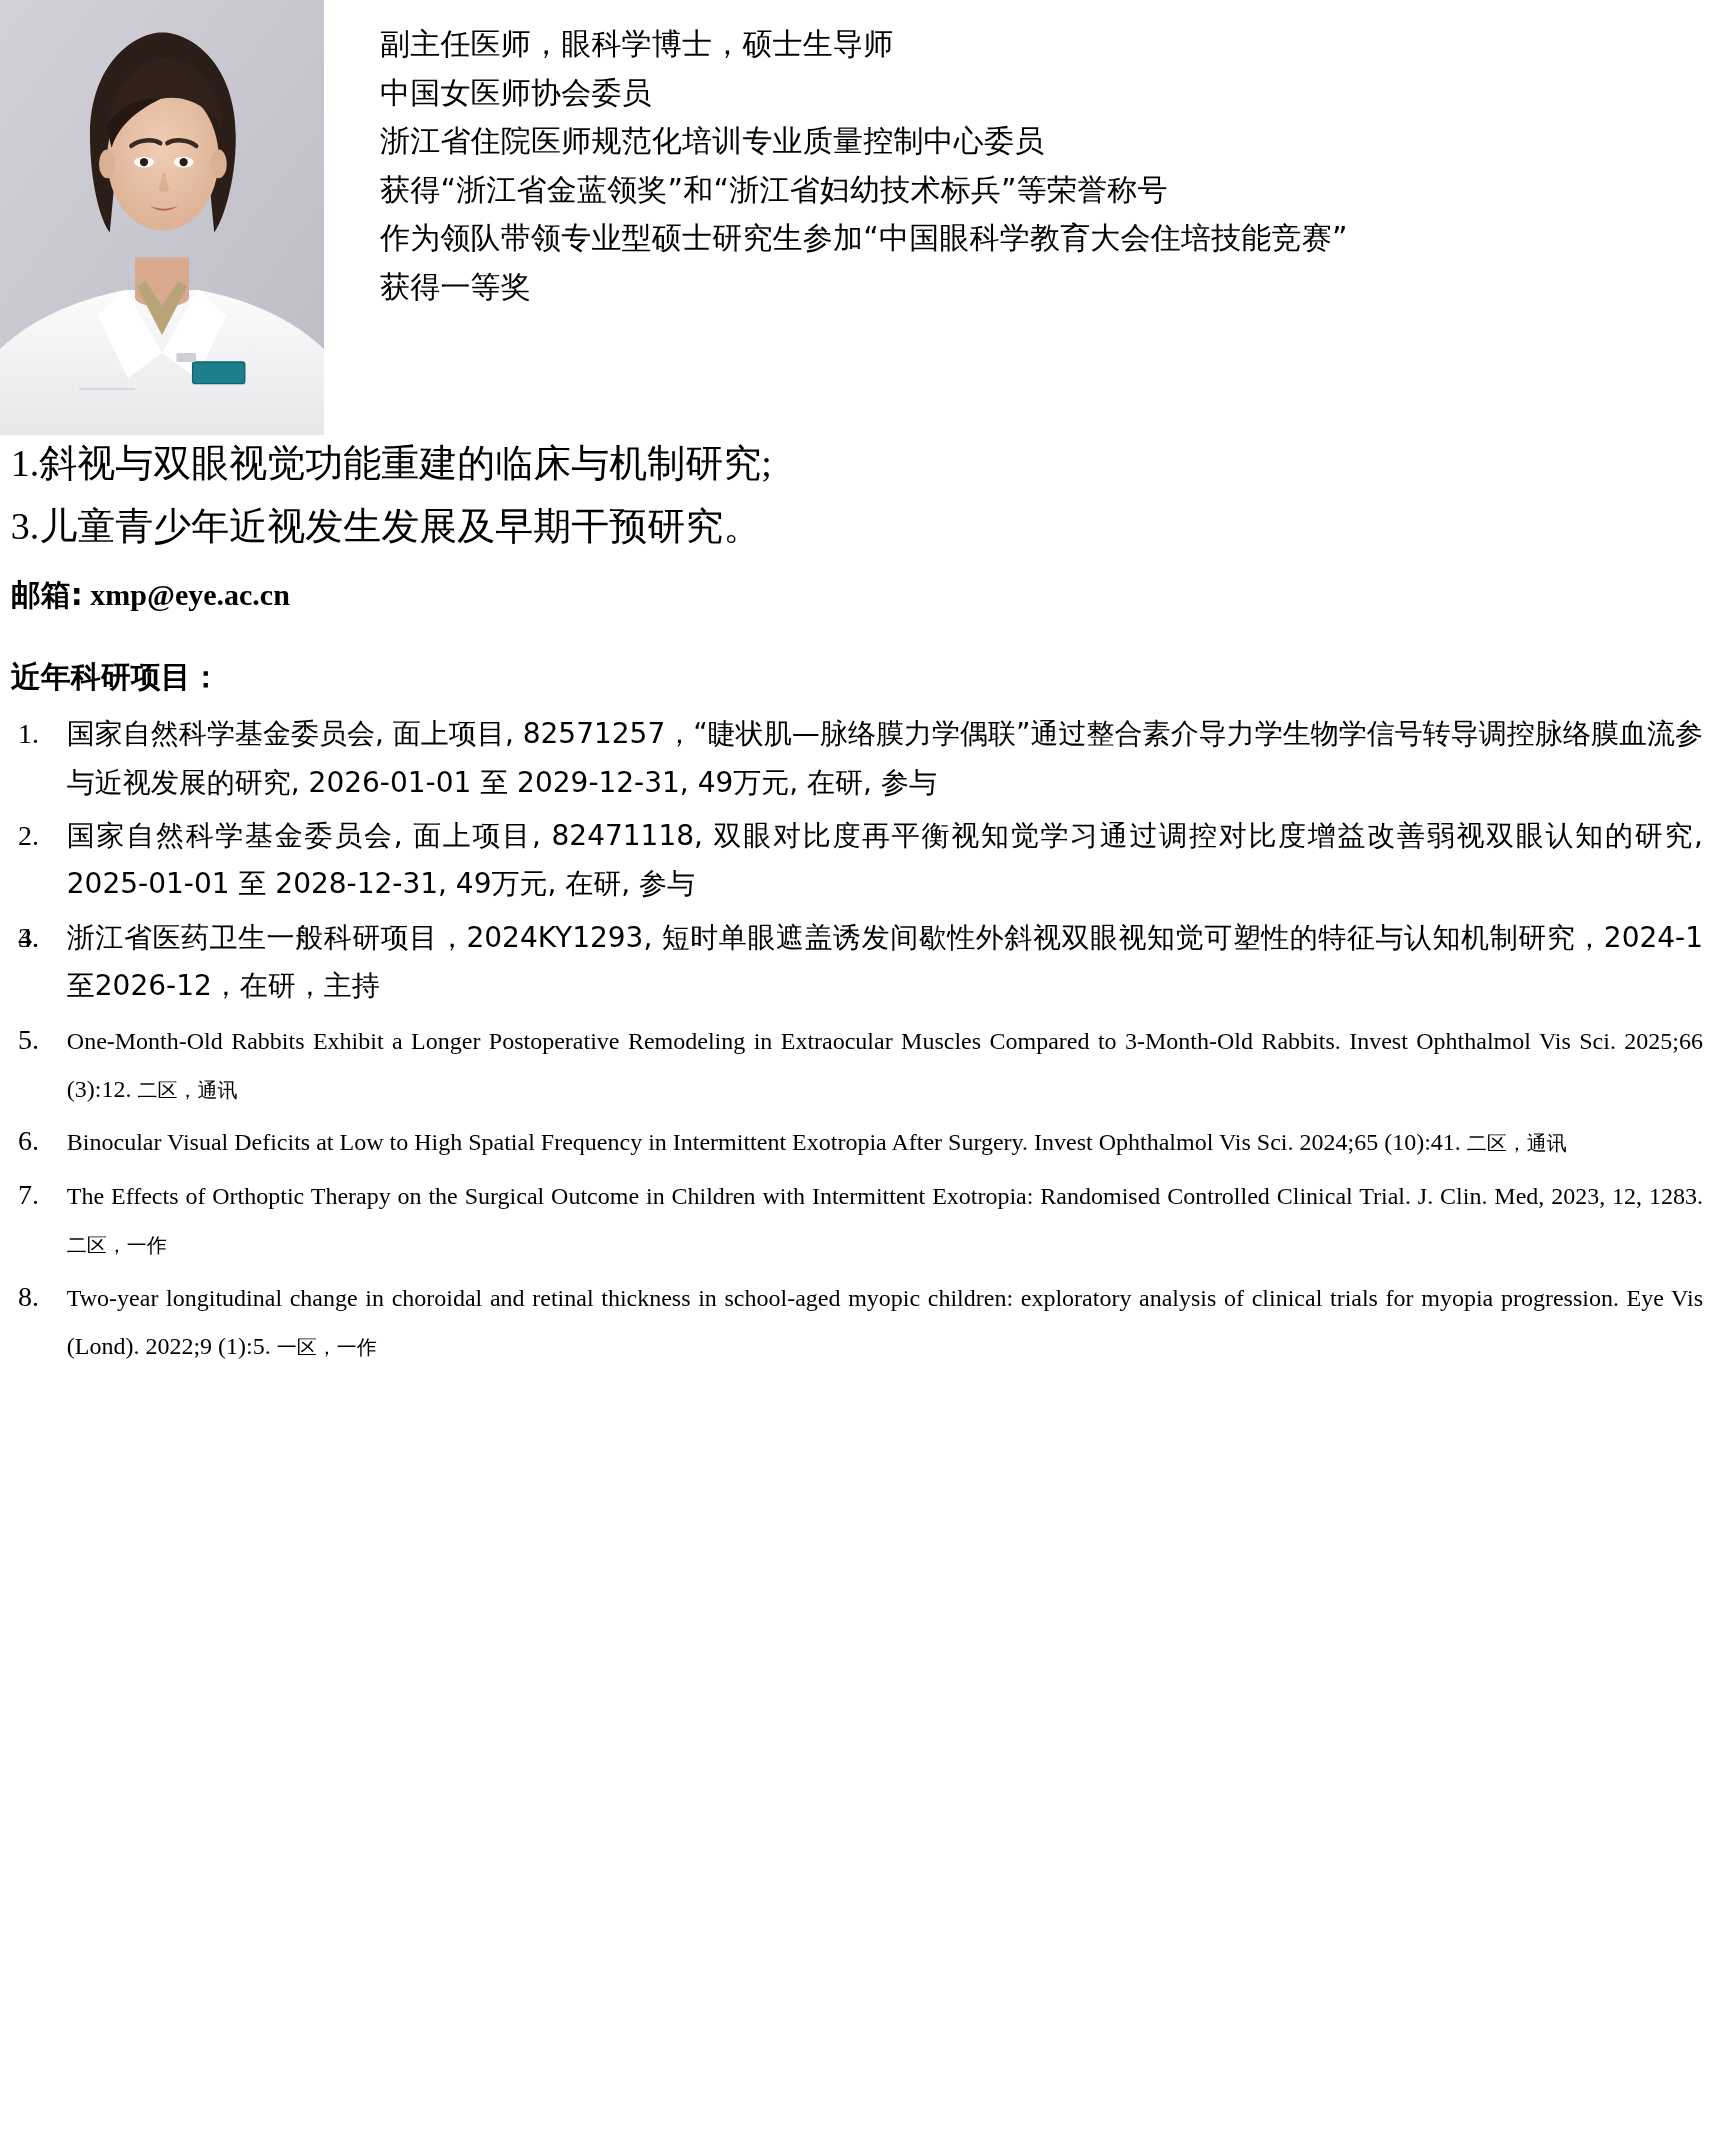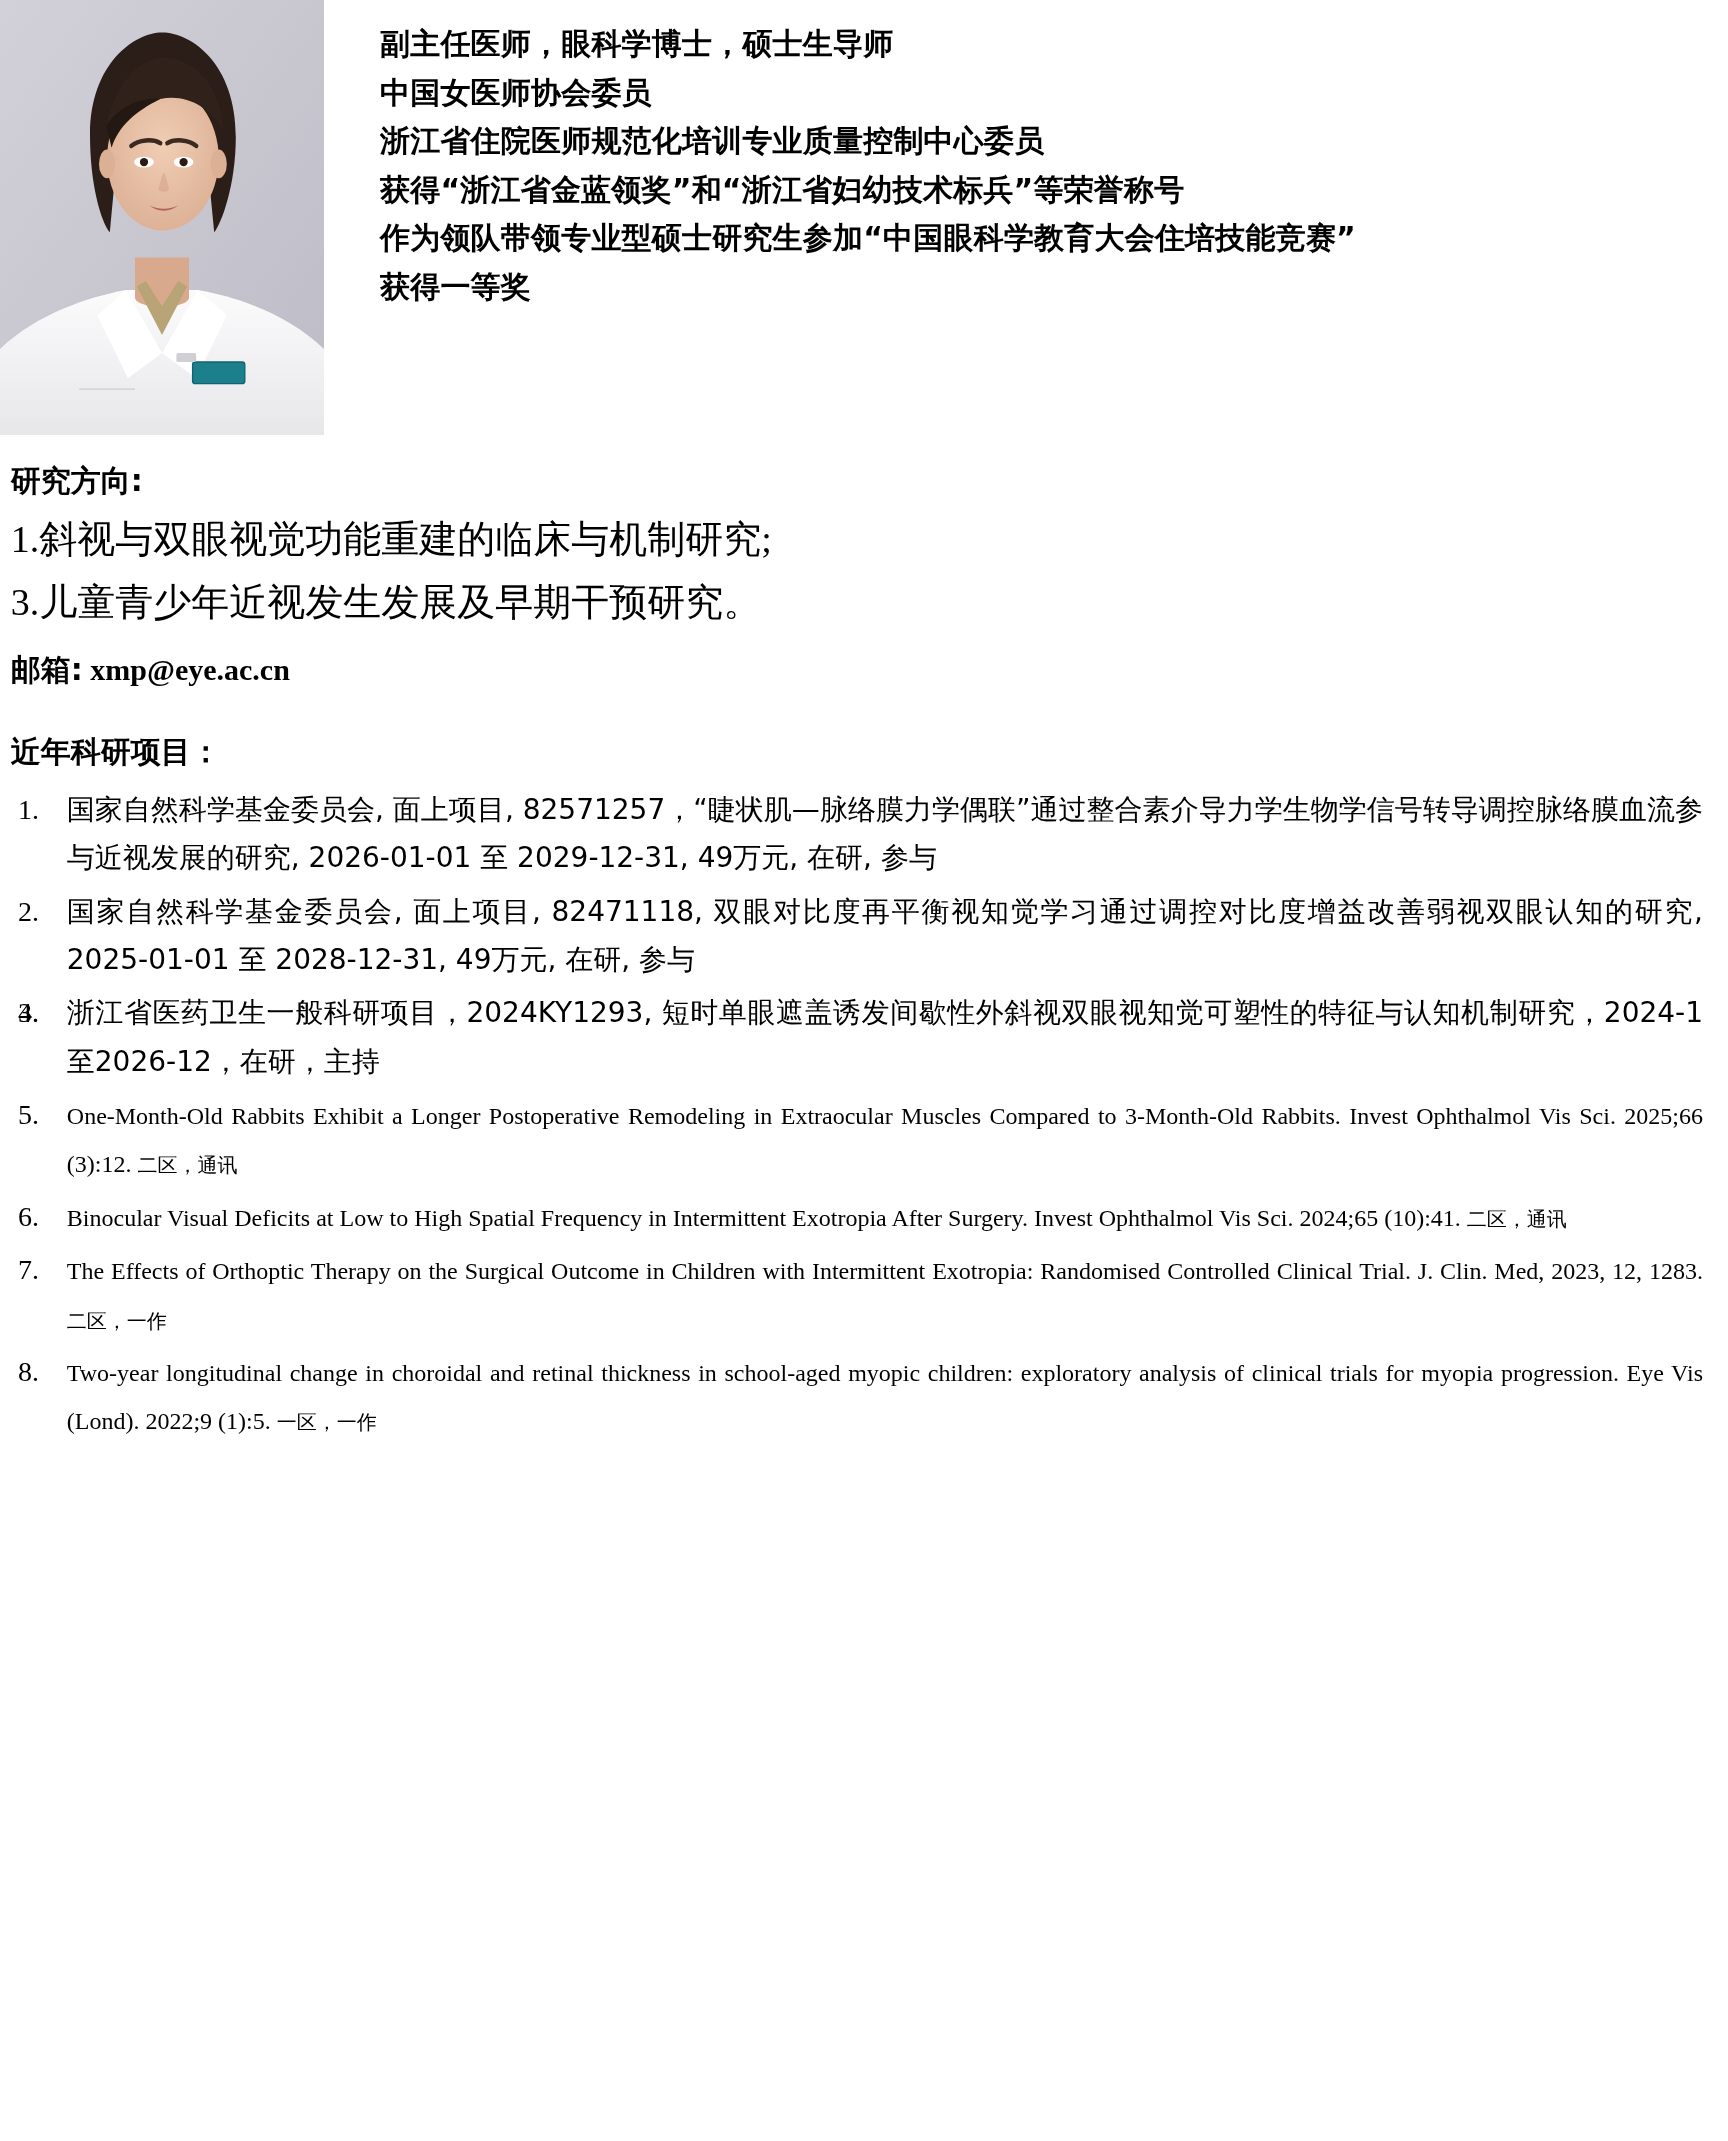--- a/index.html
+++ b/index.html
@@ -18,21 +18,20 @@
     height: 2141px;
     padding: 0;
     overflow: hidden;
   }
 
   
   .header {
     display: flex;
     align-items: flex-start;
     padding: 0 0 0 0;
-    font-weight: bold;
   }
   .photo-wrap {
     width: 324px;
     height: 435px;
     flex: 0 0 324px;
     position: relative;
     overflow: hidden;
     background: #c9c8d0;
   }
   .photo-svg { display:block; width:324px; height:435px; }
@@ -195,21 +194,20 @@
       <div class="cred-line">副主任医师，眼科学博士，硕士生导师</div>
       <div class="cred-line">中国女医师协会委员</div>
       <div class="cred-line">浙江省住院医师规范化培训专业质量控制中心委员</div>
       <div class="cred-line">获得“浙江省金蓝领奖”和“浙江省妇幼技术标兵”等荣誉称号</div>
       <div class="cred-line">作为领队带领专业型硕士研究生参加“中国眼科学教育大会住培技能竞赛”</div>
       <div class="cred-line">获得一等奖</div>
     </div>
   </div>
 
   <div class="section">
-    <div class="section-title">研究方向:</div>
     <div class="dir-line">1.斜视与双眼视觉功能重建的临床与机制研究;</div>
     <div class="dir-line">3.儿童青少年近视发生发展及早期干预研究。</div>
 
     <div class="email-line">
       <span class="email-label">邮箱:</span>
       <span class="email-value">xmp@eye.ac.cn</span>
     </div>
   </div>
 
   <div class="section">

